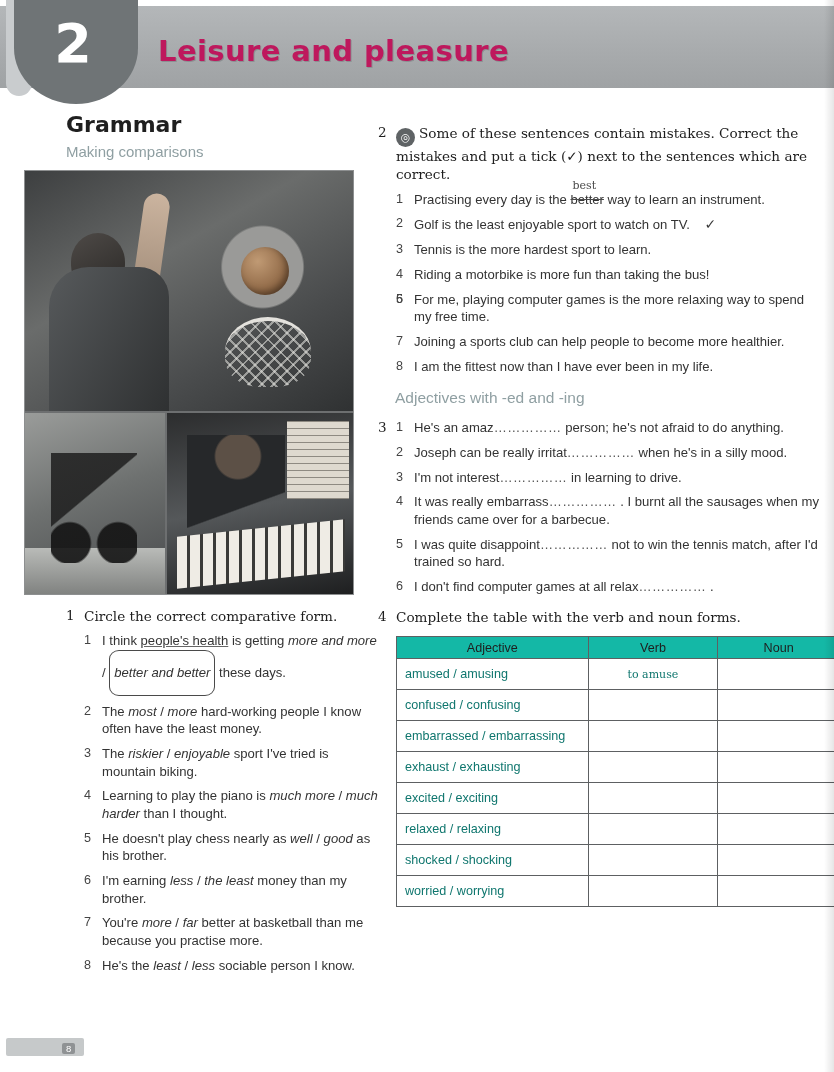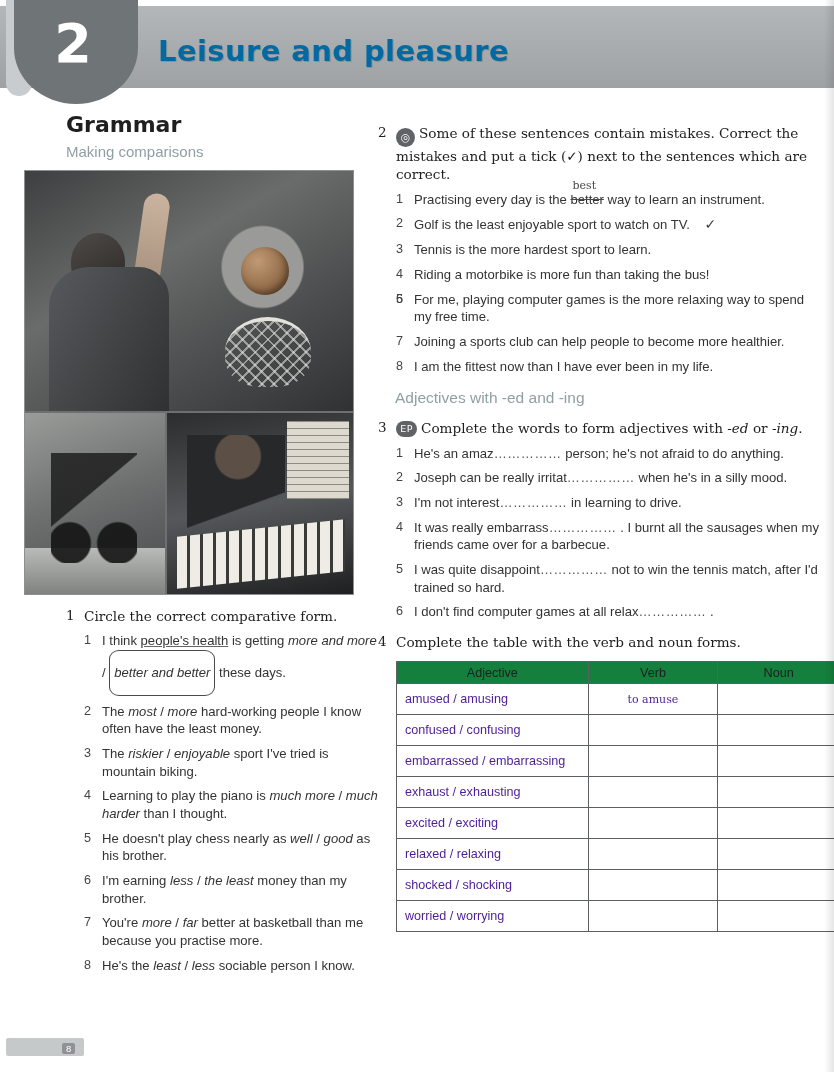--- a/index.html
+++ b/index.html
@@ -52,21 +52,21 @@
     text-align: center;
     line-height: 60px;
   }
   .unit-title {
     position: absolute;
     left: 158px; top: 34px;
     font-family: "DejaVu Sans", sans-serif;
     font-weight: bold;
     font-size: 29px;
     letter-spacing: 0.4px;
-    color: #0369a1;
+    color: #be185d;
     text-shadow: 1px 1px 0 #8c9092;
   }
 
   
   .left-col {
     position: absolute;
     left: 66px; top: 112px;
     width: 312px;
   }
   .section-head {
@@ -274,34 +274,34 @@
   .dots { letter-spacing: .5px; color: #555; }
 
   
   table.verbnoun {
     border-collapse: collapse;
     width: 444px;
     margin-top: 10px;
     font-size: 12.6px;
   }
   table.verbnoun th {
-    background: #15803d;
+    background: #14b8a6;
     border: 1px solid #5d6062;
     font-weight: normal;
     font-family: "Liberation Sans", sans-serif;
     font-size: 12.6px;
     color: #1e1e1e;
     height: 22px;
     text-align: center;
   }
   table.verbnoun td {
     border: 1px solid #5d6062;
     height: 31px;
     padding: 0 8px;
-    color: #4c1d95;
+    color: #0f766e;
   }
   table.verbnoun td.c2, table.verbnoun td.c3 { text-align: center; }
   col.c1 { width: 192px; }
   col.c2 { width: 130px; }
   col.c3 { width: 122px; }
   .filled {
     font-family: "DejaVu Serif", serif;
     font-size: 11px;
     color: #4b4b4b;
   }
@@ -453,23 +453,20 @@
         <span class="qn">8</span>
         <span>I am the fittest now than I have ever been in my life.</span>
       </li>
     </ol>
   </div>
 
   <div class="sub-head-2">Adjectives with -ed and -ing</div>
 
   <div class="ex">
     <span class="ex-num">3</span>
-    <span class="ex-rubric">
-      <span class="badge-ep">EP</span><span>Complete the words to form adjectives with </span><em>-ed</em><span> or </span><em>-ing</em><span>.</span>
-    </span>
 
     <ol class="q-list">
       <li>
         <span class="qn">1</span>
         <span>He's an amaz</span><span class="dots">……………</span><span> person; he's not afraid to do anything.</span>
       </li>
       <li>
         <span class="qn">2</span>
         <span>Joseph can be really irritat</span><span class="dots">……………</span><span> when he's in a silly mood.</span>
       </li>

